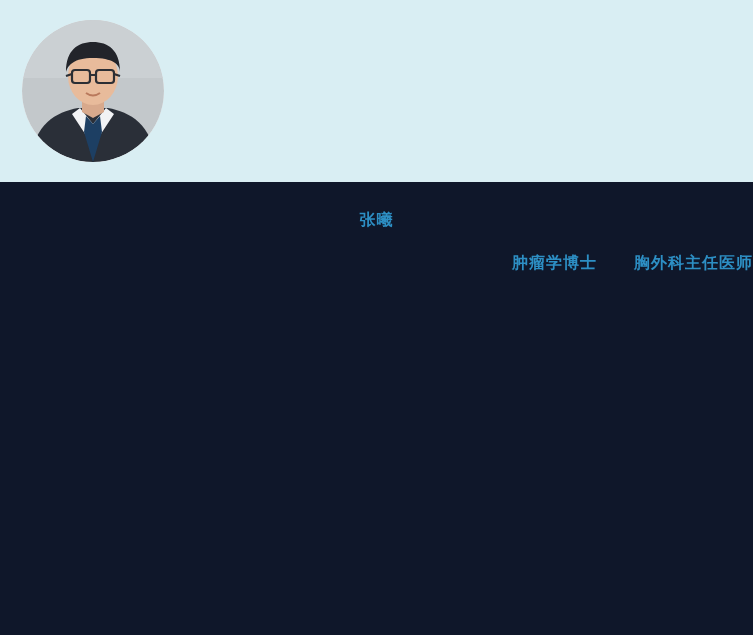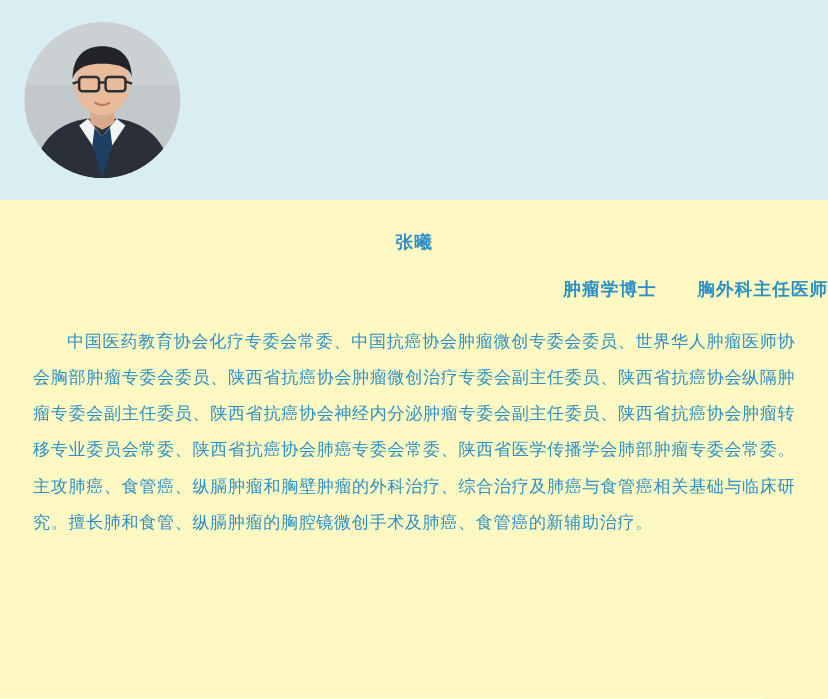--- a/index.html
+++ b/index.html
@@ -11,21 +11,21 @@
     height: 635px;
     background: #ffffff;
     font-family: "Liberation Sans", sans-serif;
     overflow: hidden;
   }
   .page {
     position: relative;
     width: 753px;
     height: 635px;
     box-sizing: border-box;
-    background: #fef9c3;
+    background: #0f172a;
   }
   
   .top-band {
     position: absolute;
     left: 0;
     top: 0;
     width: 753px;
     height: 182px;
     background: #d9eef3;
   }
@@ -127,16 +127,15 @@
     </svg>
   </div>
 
   <div class="content">
     <div class="doctor-name">张曦</div>
     <div class="doctor-titles">
       <span>肿瘤学博士</span>
       <span class="gap"></span>
       <span>胸外科主任医师</span>
     </div>
-    <div class="bio">中国医药教育协会化疗专委会常委、中国抗癌协会肿瘤微创专委会委员、世界华人肿瘤医师协会胸部肿瘤专委会委员、陕西省抗癌协会肿瘤微创治疗专委会副主任委员、陕西省抗癌协会纵隔肿瘤专委会副主任委员、陕西省抗癌协会神经内分泌肿瘤专委会副主任委员、陕西省抗癌协会肿瘤转移专业委员会常委、陕西省抗癌协会肺癌专委会常委、陕西省医学传播学会肺部肿瘤专委会常委。主攻肺癌、食管癌、纵膈肿瘤和胸壁肿瘤的外科治疗、综合治疗及肺癌与食管癌相关基础与临床研究。擅长肺和食管、纵膈肿瘤的胸腔镜微创手术及肺癌、食管癌的新辅助治疗。</div>
   </div>
 
 </div>
 
 </body></html>

